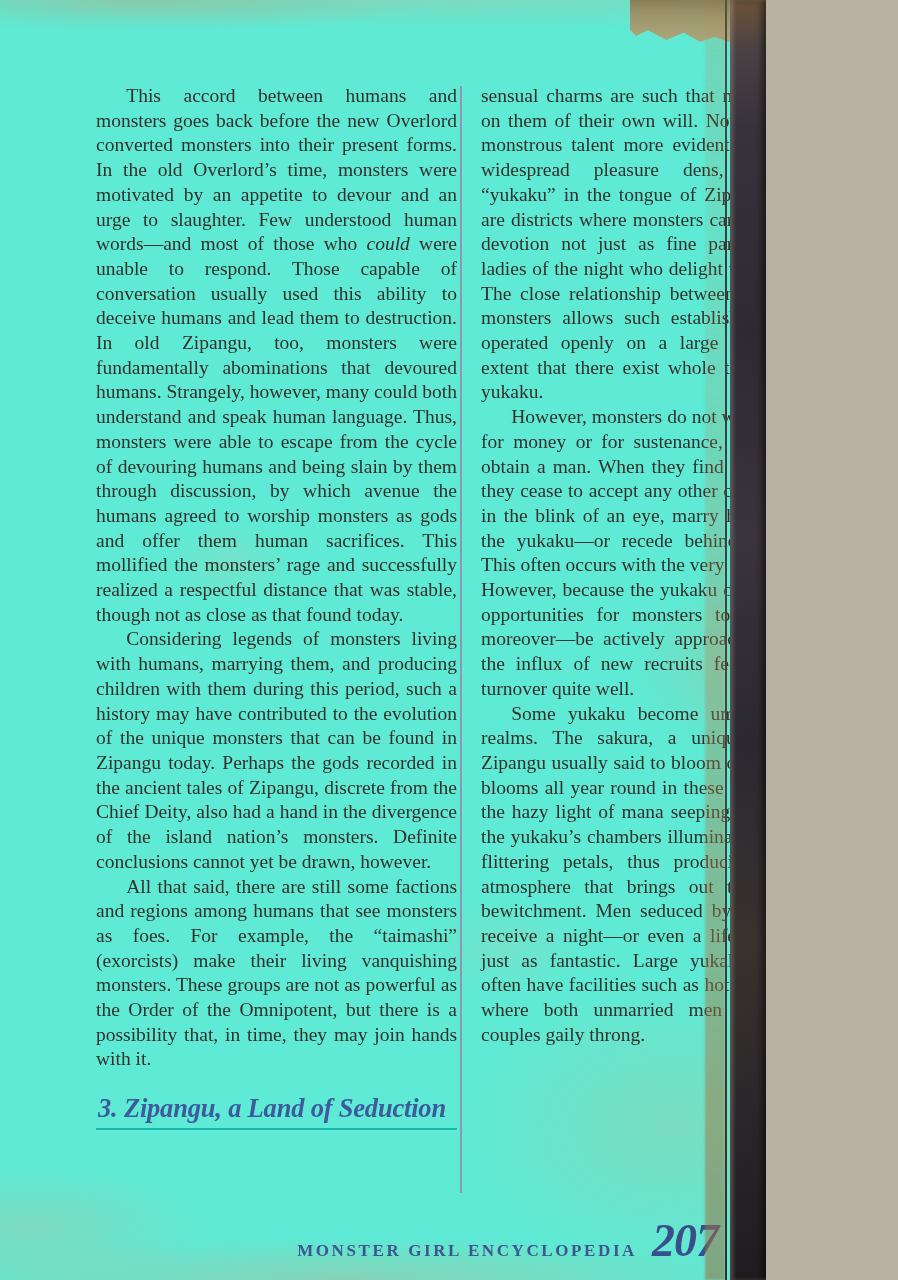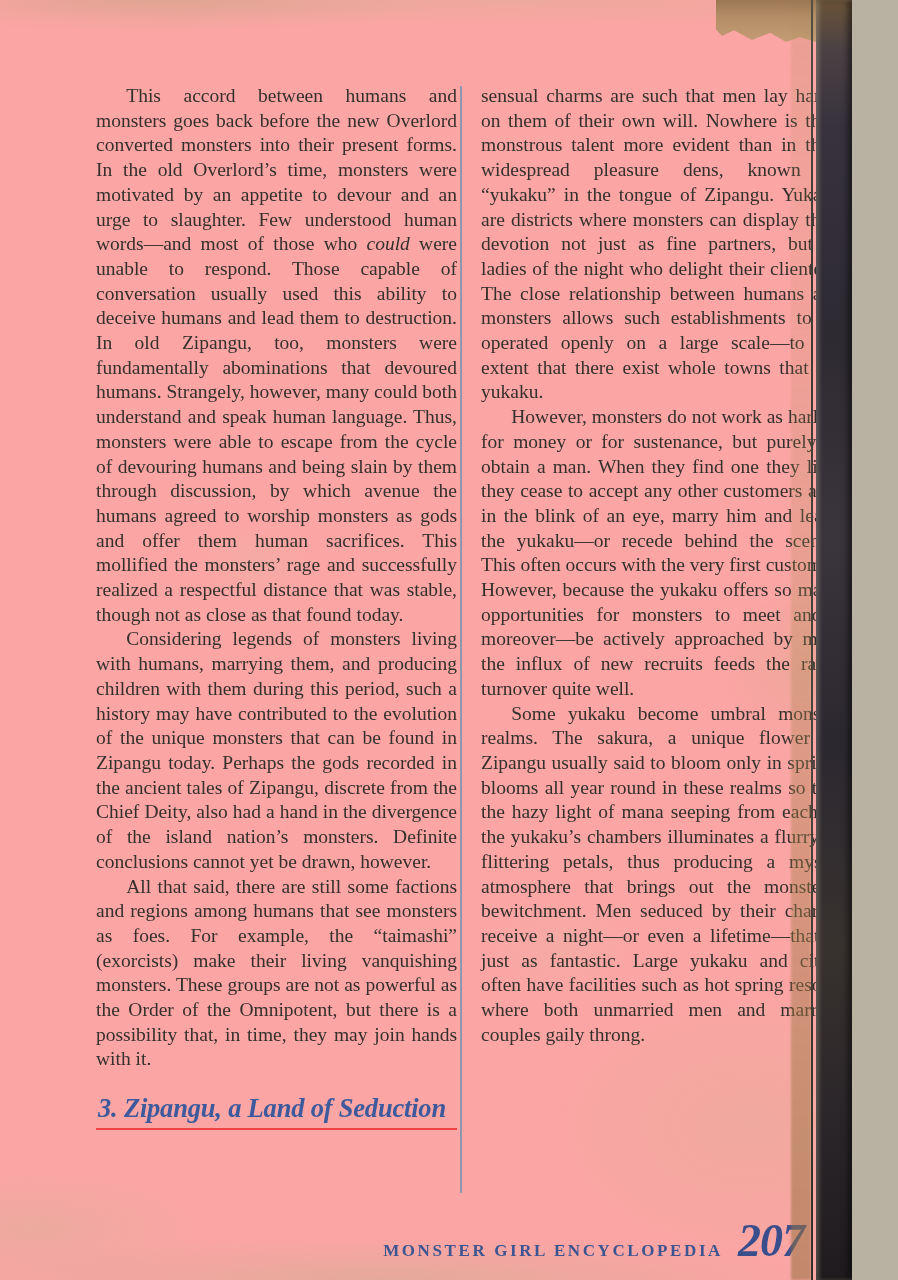--- a/index.html
+++ b/index.html
@@ -3,22 +3,22 @@
 <meta charset="utf-8">
 <style>
   html,body{margin:0;padding:0;}
   body{
     width:898px;height:1280px;
     font-family:"Liberation Serif", serif;
     background:#b9b2a2;
     -webkit-font-smoothing:antialiased;
   }
   .page{
-    position:relative;width:852px;height:1280px;overflow:hidden;
-    background:#fca5a5;
+    position:relative;width:766px;height:1280px;overflow:hidden;
+    background:#5eead4;
   }
   
   .stains{
     position:absolute;inset:0;pointer-events:none;
     background:
       radial-gradient(ellipse 420px 46px at 18% 0%,   rgba(186,162,118,0.38), rgba(186,162,118,0) 70%),
       radial-gradient(ellipse 700px 40px at 60% 0%,   rgba(198,178,136,0.28), rgba(198,178,136,0) 75%),
       radial-gradient(ellipse 620px 60px at 45% 100%, rgba(193,175,138,0.40), rgba(193,175,138,0) 72%),
       radial-gradient(ellipse 260px 90px at 4% 96%,   rgba(200,182,144,0.30), rgba(200,182,144,0) 70%),
       radial-gradient(ellipse 160px 120px at 97% 52%, rgba(196,170,120,0.30), rgba(196,170,120,0) 70%),
@@ -72,21 +72,21 @@
   .divider{
     position:absolute;left:460px;top:86px;width:2px;height:1107px;
     background:#8e97ad;
   }
   .section-heading{
     margin:21px 0 13px 0;padding:0 0 5px 2px;
     font-family:"Liberation Serif", serif;
     font-style:italic;font-weight:bold;
     font-size:26.5px;line-height:30px;letter-spacing:-0.2px;
     color:#3d5a9c;
-    border-bottom:2px solid #ef4444;
+    border-bottom:2px solid #14b8a6;
     text-align:left;text-indent:0;
   }
   .footer{
     position:absolute;right:48px;bottom:16px;
     display:flex;align-items:baseline;gap:15px;
   }
   .book-title{
     font-family:"Liberation Serif", serif;
     font-size:17px;letter-spacing:2.6px;
     color:#3d5591;font-weight:bold;

